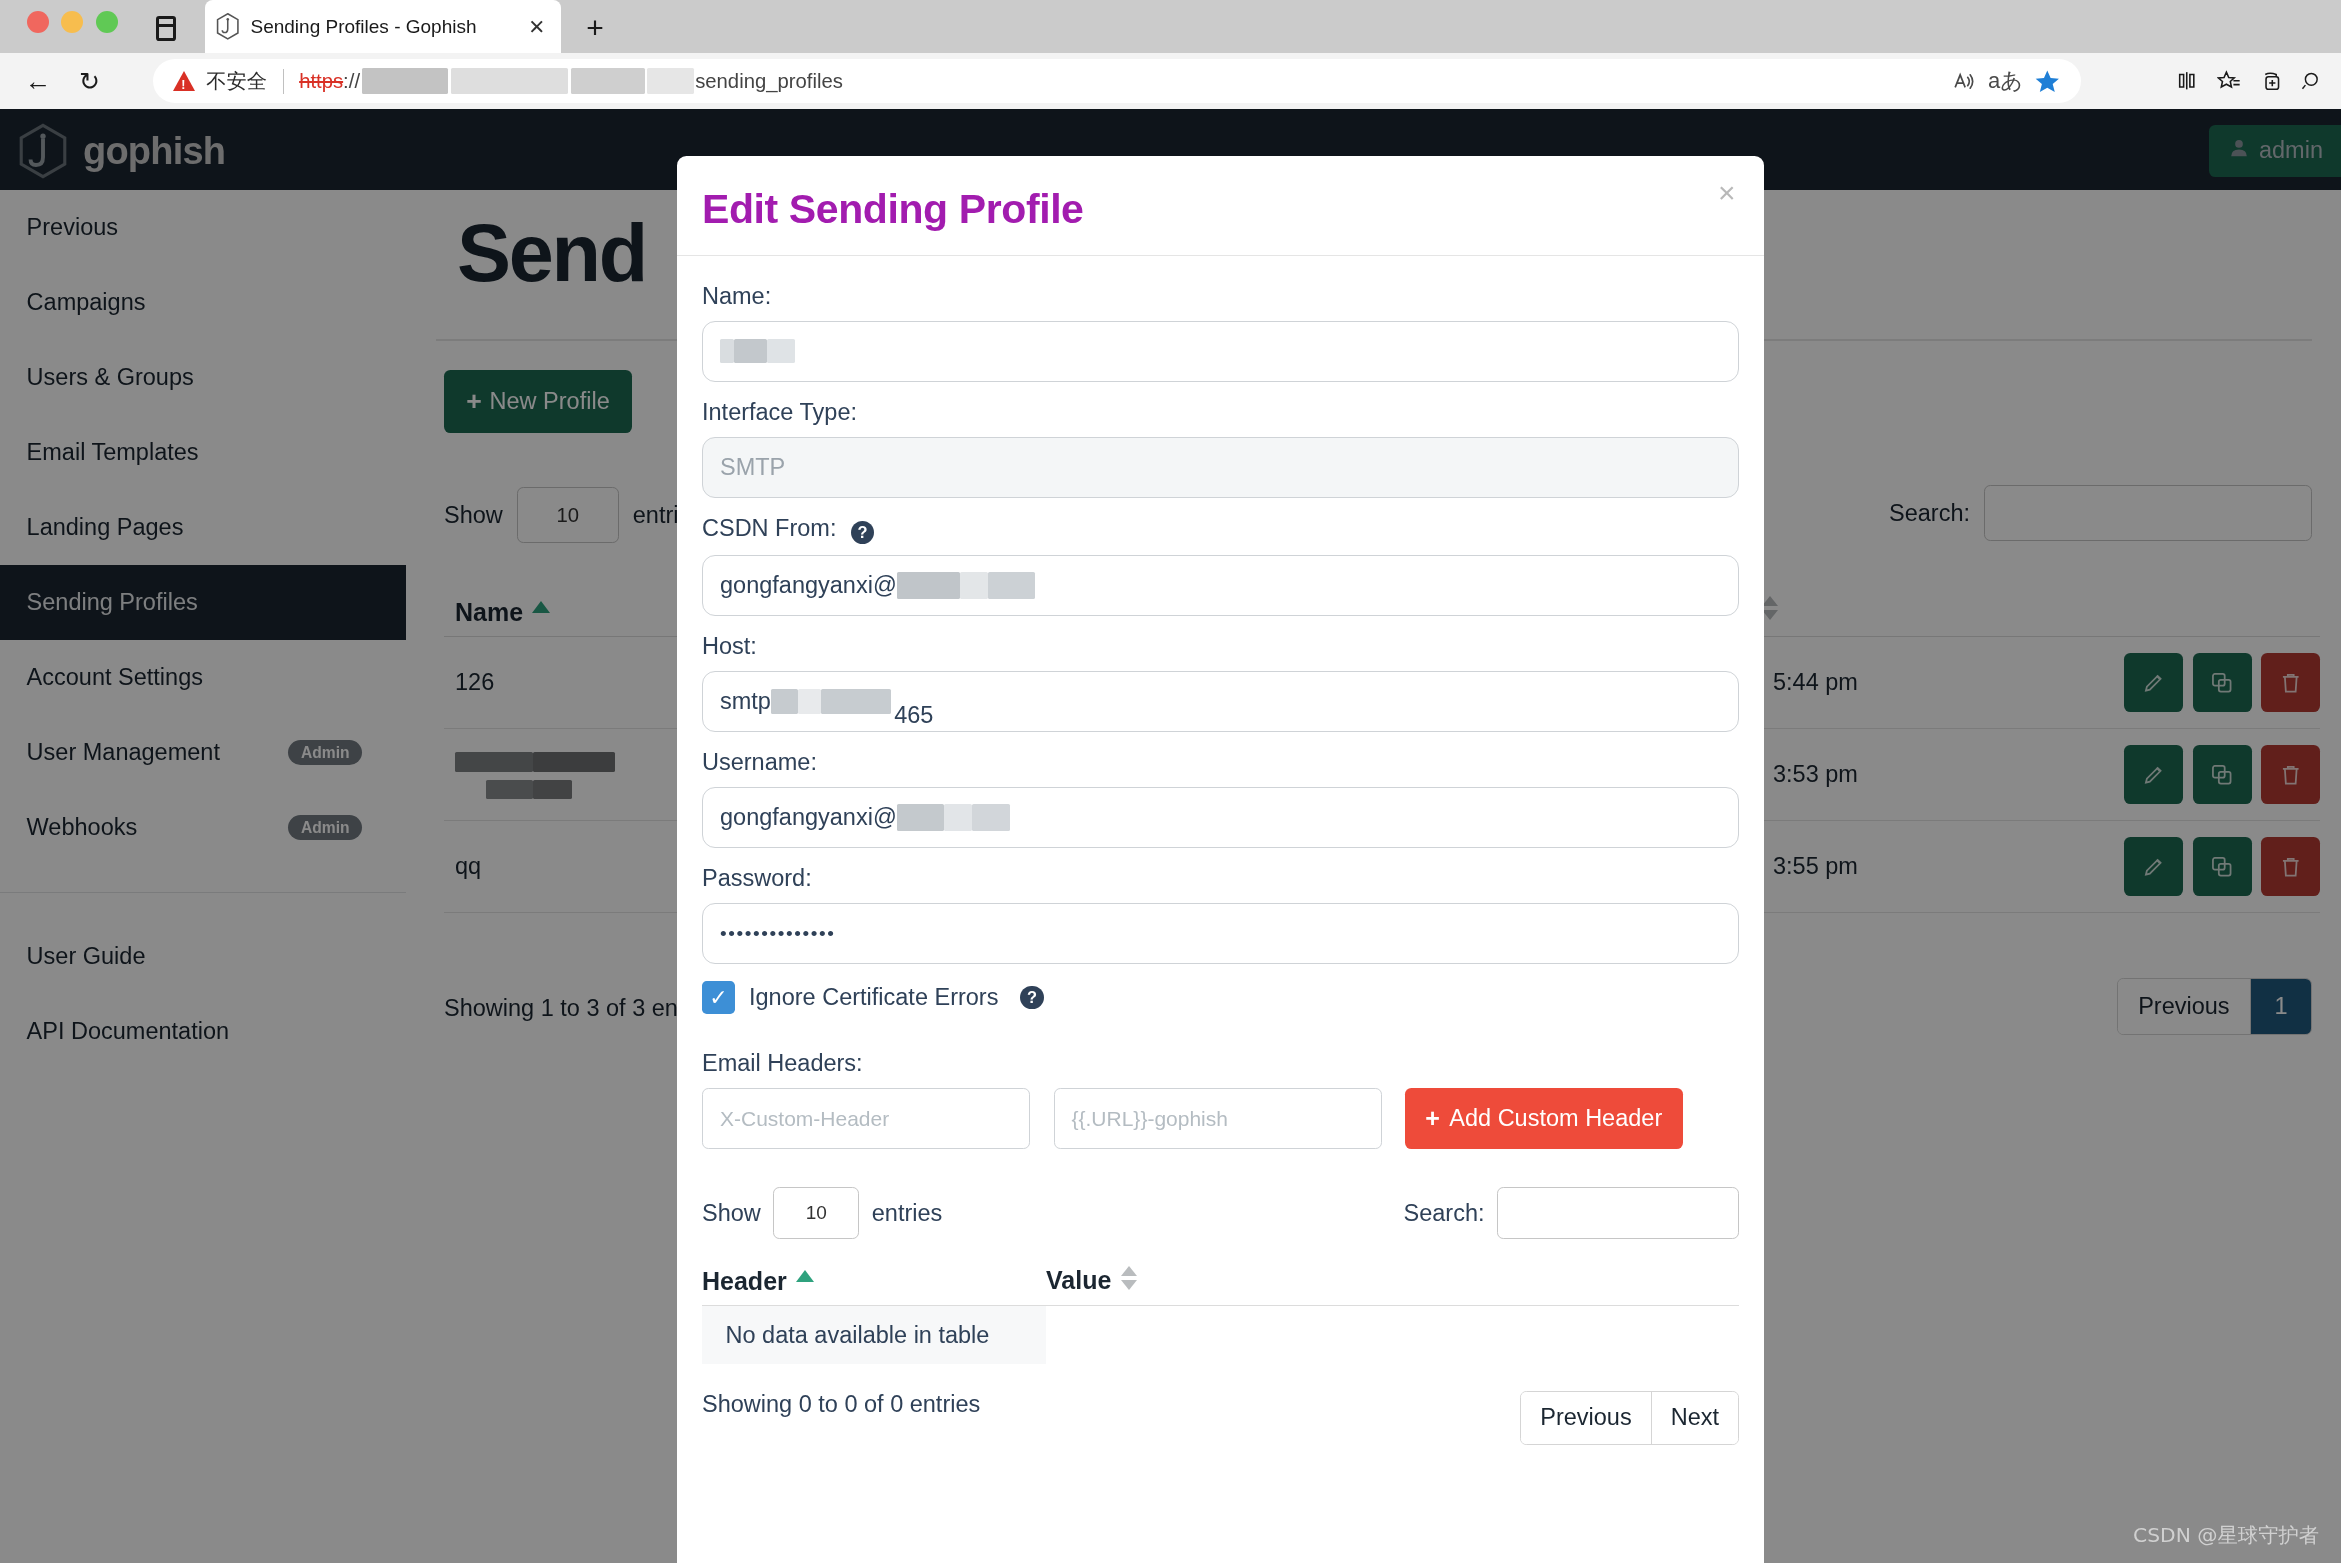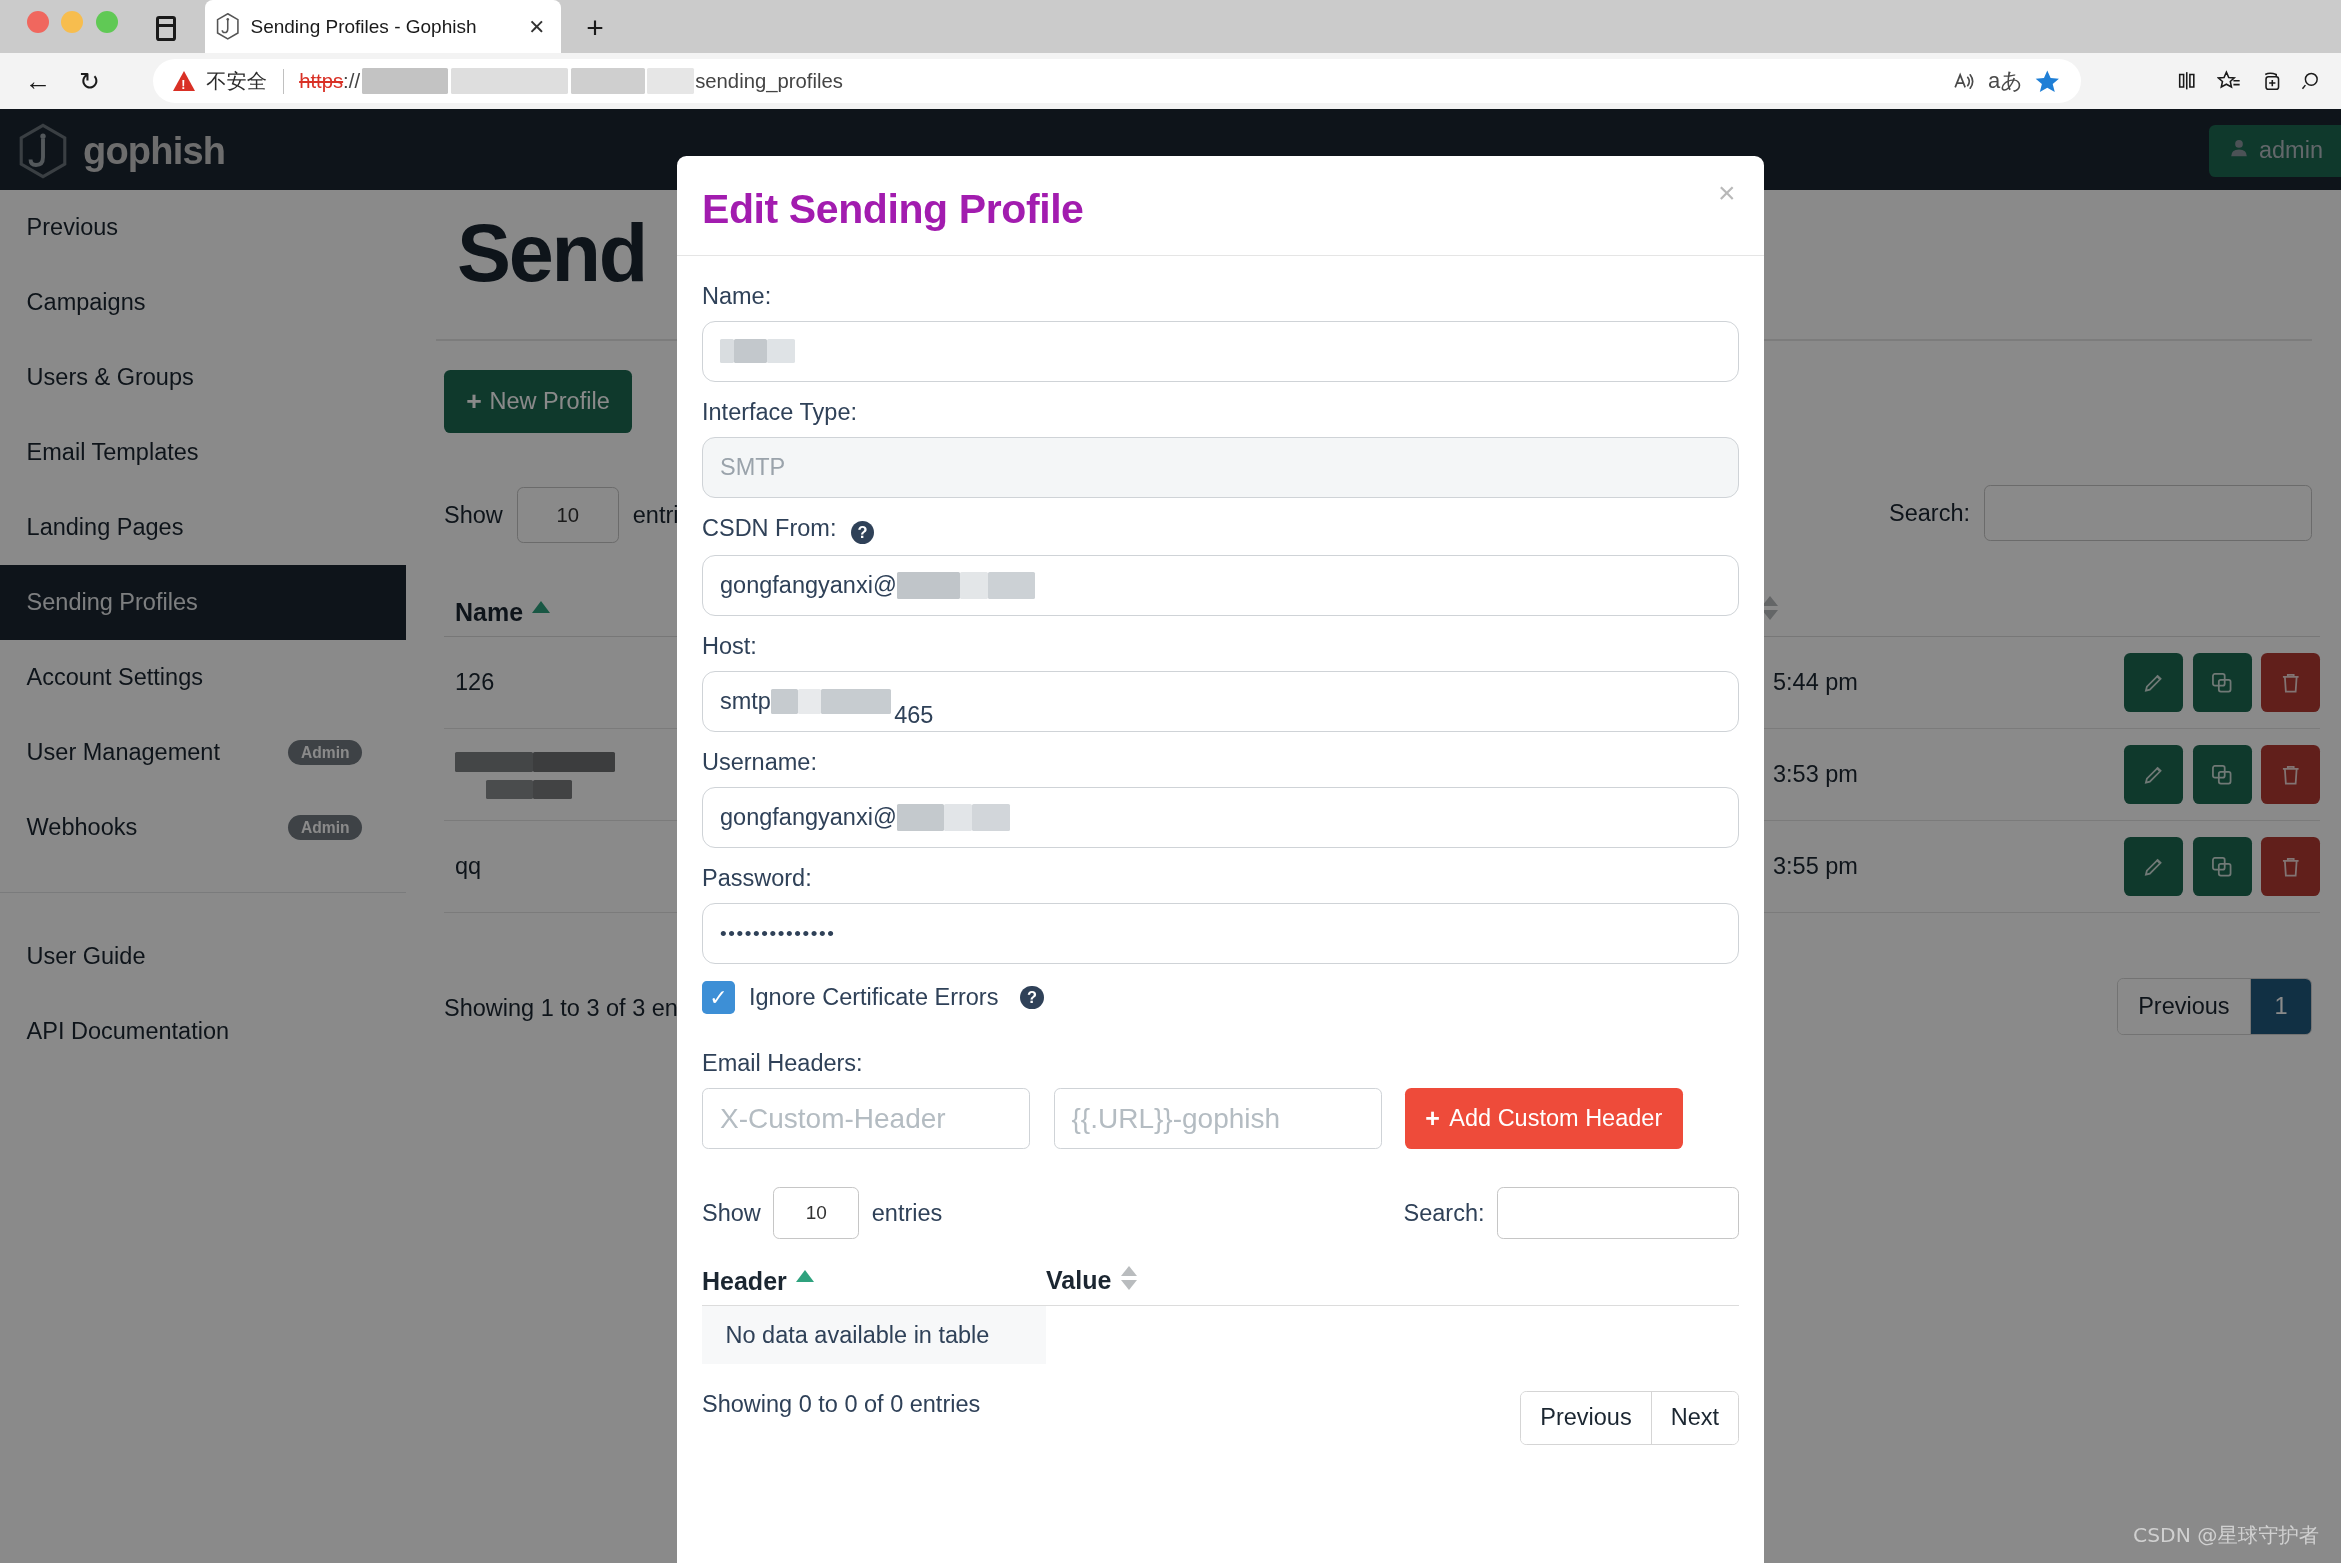--- a/index.html
+++ b/index.html
@@ -193,21 +193,21 @@
     background:#2f4158;color:#fff;font-size:16.4px;font-weight:700;
     align-items:center;justify-content:center; margin-left:7.8px; vertical-align:-2.3px;
   }
   #pwd-dots { letter-spacing:1.6px; font-size:19px; color:#2f4158; }
 
   #chk-row { display:flex; align-items:center; gap:14px; margin:11px 0 36px 0; }
   #chk-box { width:33px;height:33px;border-radius:4.7px;background:#3d8fd6;display:flex;align-items:center;justify-content:center;color:#fff;font-size:22px; flex:none;}
   #chk-label { font-size:23.5px; color:#2f4158; }
 
   #hdr-row { display:flex; gap:23.5px; align-items:flex-start; margin-bottom:38px; }
-  .hdr-inp { width:328px; height:61px; border:0.8px solid #cfd3d7; border-radius:6.3px; display:flex; align-items:center; padding:0 17px; font-size:28px; color:#b4bcc2; background:#fff;}
+  .hdr-inp { width:328px; height:61px; border:0.8px solid #cfd3d7; border-radius:6.3px; display:flex; align-items:center; padding:0 17px; font-size:21px; color:#b4bcc2; background:#fff;}
   #add-hdr-btn {
     height:61px; background:#ee4b3a; color:#fff; border-radius:6.3px;
     display:flex; align-items:center; justify-content:center; gap:9.4px;
     font-size:23.5px; padding:0 20.3px; white-space:nowrap;
   }
 
   #hdr-controls { display:flex; align-items:center; justify-content:space-between; margin-bottom:26.6px; }
   #hdr-show { display:flex; align-items:center; gap:12.5px; font-size:23.5px; color:#2f4158; }
   #hdr-entries-sel { width:86px; height:52px; border:0.8px solid #c6c6c6; border-radius:6.3px; display:flex;align-items:center;justify-content:center;font-size:19px;color:#333;background:#fff;}
   #hdr-search { display:flex; align-items:center; gap:12.5px; font-size:23.5px; color:#2f4158; }

